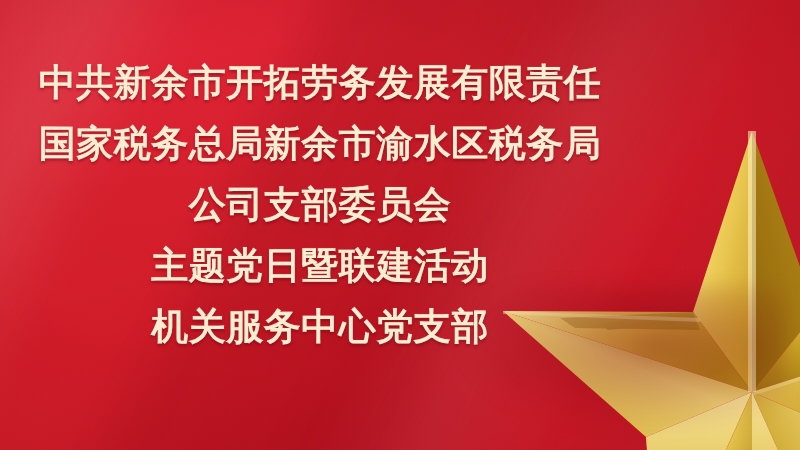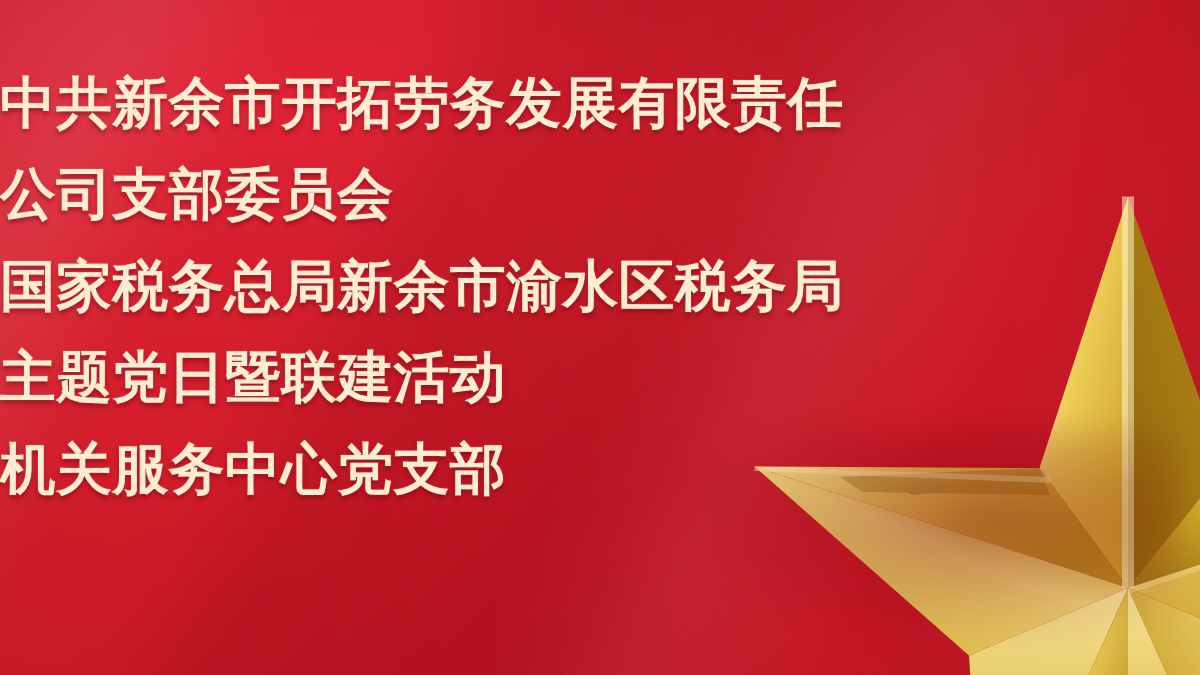--- a/index.html
+++ b/index.html
@@ -105,22 +105,23 @@
     left: 455px; top: 285px;
     width: 330px; height: 150px;
     background: radial-gradient(ellipse at 60% 40%, rgba(120,4,14,0.45) 0%, rgba(120,4,14,0) 70%);
     filter: blur(8px);
   }
 
   
   .title-block {
     position: absolute;
     left: 0;
-    top: 38px;
+    top: 52px;
     width: 640px;
+    text-align: center;
     z-index: 5;
   }
   .t-line {
     color: #fbecd2;
     font-weight: 700;
     letter-spacing: 0.5px;
     line-height: 61px;
     white-space: nowrap;
     text-shadow:
       0 2px 3px rgba(110,5,14,0.55),
@@ -215,19 +216,19 @@
       </g>
 
       <polygon points="748,131 756,131 756,392 748,392" fill="#fff6c9" opacity="0.55"></polygon>
       <polygon points="503,311 700,318 700,322 503,314" fill="#fff3bd" opacity="0.45"></polygon>
       <polygon points="752,392 1001,311 1001,315 752,396" fill="#fff3bd" opacity="0.30"></polygon>
     </svg>
   </div>
 
   <div class="title-block">
     <div class="t-line t-1">中共新余市开拓劳务发展有限责任</div>
+    <div class="t-line t-3">国家税务总局新余市渝水区税务局</div>
     <div class="t-line t-2">公司支部委员会</div>
-    <div class="t-line t-3">国家税务总局新余市渝水区税务局</div>
     <div class="t-line t-5">主题党日暨联建活动</div>
     <div class="t-line t-4">机关服务中心党支部</div>
   </div>
 
 </div>
 
 </body></html>

